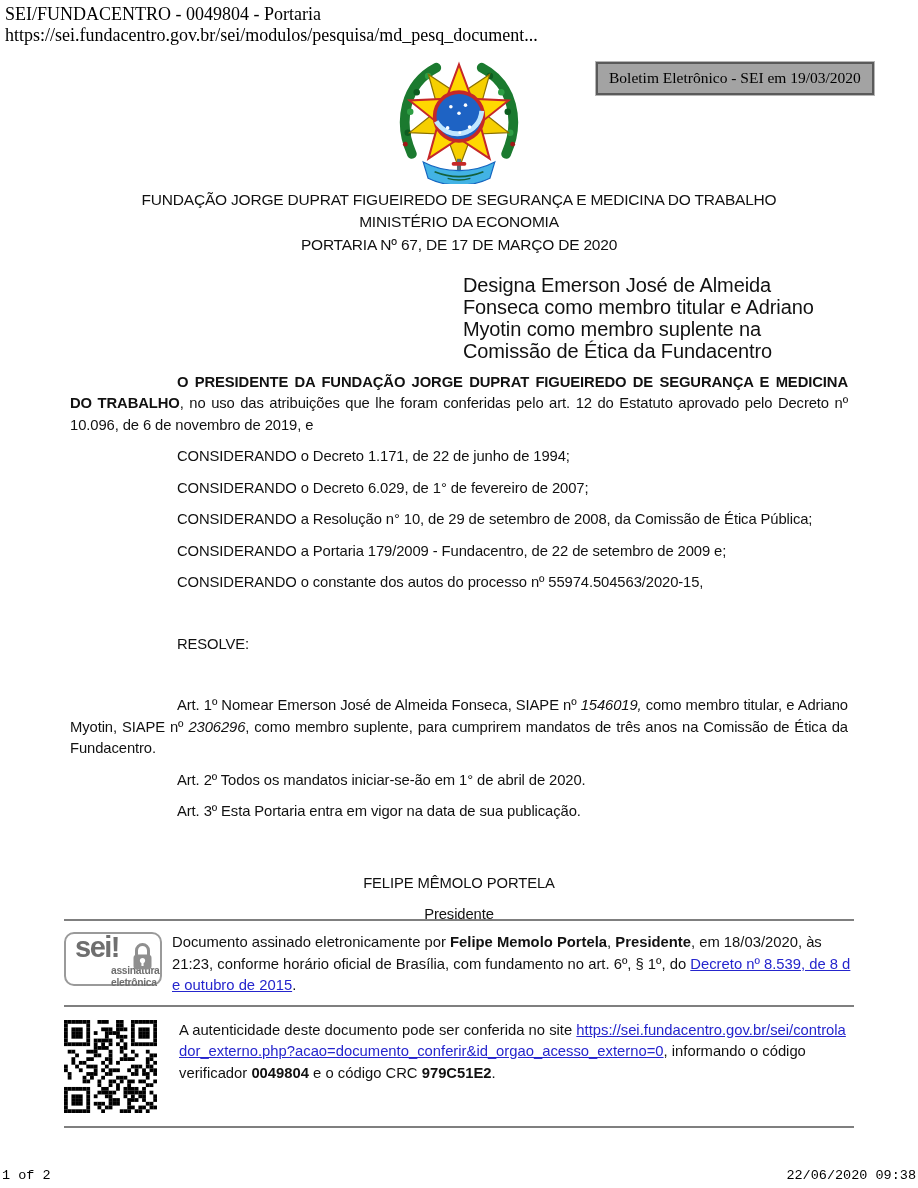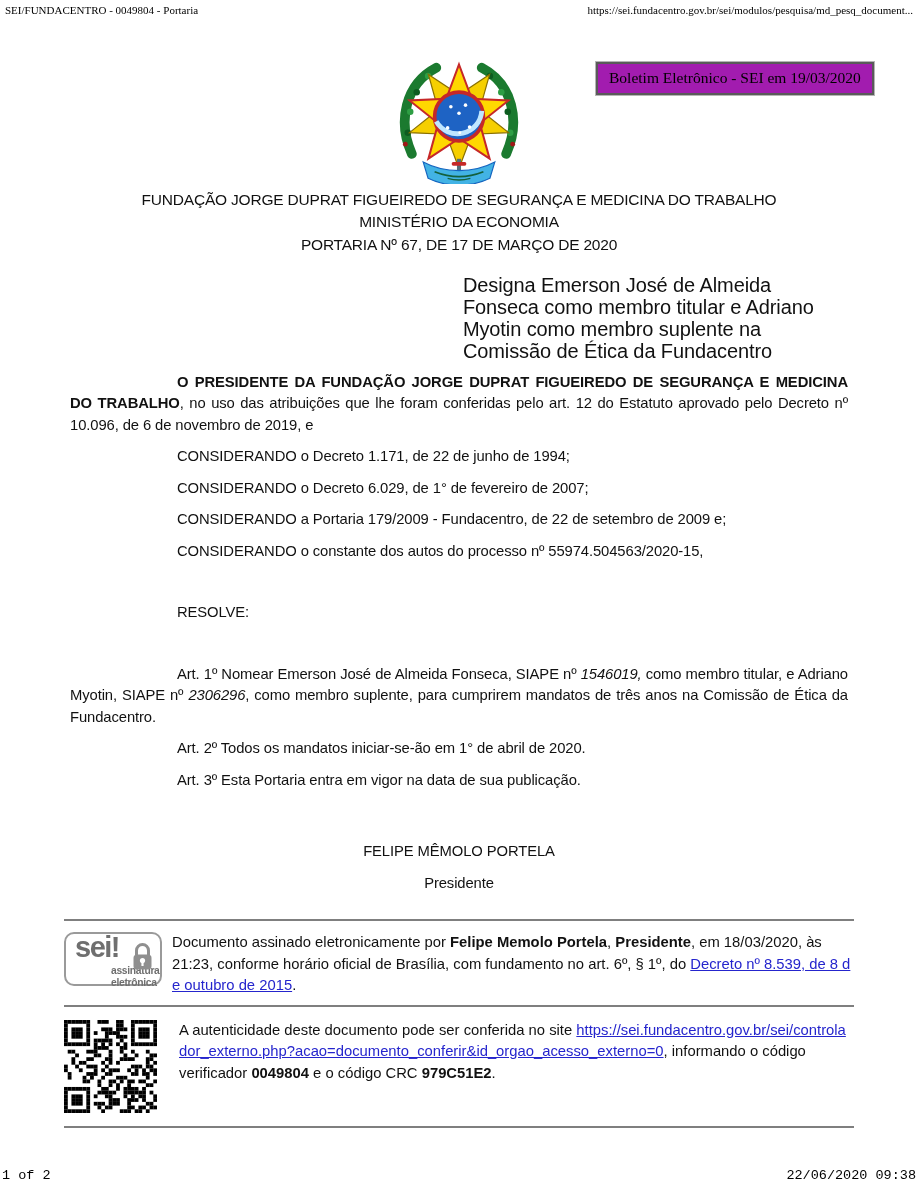--- a/index.html
+++ b/index.html
@@ -4,33 +4,33 @@
 <style>
   html,body{margin:0;padding:0;}
   body{
     width:918px;height:1188px;position:relative;background:#ffffff;
     font-family:"Liberation Sans",sans-serif;color:#111;overflow:hidden;
   }
   
   .print-header{
     position:absolute;top:4px;left:5px;right:5px;
     display:flex;justify-content:space-between;
-    font-family:"Liberation Serif",serif;font-size:11px;color:#000;
+    font-family:"Liberation Serif",serif;font-size:18px;color:#000;flex-direction:column;
   }
   .print-footer{
     position:absolute;bottom:5px;left:2px;right:2px;
     display:flex;justify-content:space-between;
     font-family:Liberation Mono, monospace;font-size:13.5px;color:#000;
   }
   
   .emblem{position:absolute;left:398px;top:58px;width:122px;height:126px;}
   .boletim-box{
     position:absolute;left:596px;top:62px;
     border:2px solid #5a5a5a;outline:1px solid #b5b5b5;
-    padding:5px 11px 6px 11px;background:#a21caf;
+    padding:5px 11px 6px 11px;background:#a3a3a3;
     font-family:"Liberation Serif",serif;font-size:15.5px;color:#000;
   }
   
   .doc{position:absolute;left:70px;top:189px;width:778px;
        font-size:14.8px;letter-spacing:-0.1px;line-height:21.5px;}
   .title-block{text-align:center;font-size:15.5px;line-height:22.3px;letter-spacing:-0.2px;}
   .summary{margin-left:50.5%;width:49.5%;margin-top:18px;font-size:20px;line-height:22px;text-align:left;}
   .para{text-align:justify;text-indent:107px;margin:10px 0 0 0;}
   .para.first{}
   .para.gap-lg{margin-top:40px;}
@@ -124,20 +124,21 @@
     <div>MINISTÉRIO DA ECONOMIA</div>
     <div>PORTARIA Nº 67, DE 17 DE MARÇO DE 2020</div>
   </div>
 
   <div class="summary">Designa Emerson José de Almeida Fonseca como membro titular e Adriano Myotin como membro suplente na Comissão de Ética da Fundacentro</div>
 
   <p class="para first"><span class="b">O PRESIDENTE DA FUNDAÇÃO JORGE DUPRAT FIGUEIREDO DE SEGURANÇA E MEDICINA DO TRABALHO</span><span>, no uso das atribuições que lhe foram conferidas pelo art. 12 do Estatuto aprovado pelo Decreto nº 10.096, de 6 de novembro de 2019, e</span></p>
 
   <p class="para">CONSIDERANDO o Decreto 1.171, de 22 de junho de 1994;</p>
   <p class="para">CONSIDERANDO o Decreto 6.029, de 1° de fevereiro de 2007;</p>
+  <p class="para">CONSIDERANDO a Resolução n° 10, de 29 de setembro de 2008, da Comissão de Ética Pública;</p>
   <p class="para">CONSIDERANDO a Portaria 179/2009 - Fundacentro, de 22 de setembro de 2009 e;</p>
   <p class="para">CONSIDERANDO o constante dos autos do processo nº 55974.504563/2020-15,</p>
 
   <p class="para gap-lg">RESOLVE:</p>
 
   <p class="para gap-lg"><span>Art. 1º  Nomear Emerson José de Almeida Fonseca, SIAPE nº </span><span class="i">1546019,</span><span> como membro titular, e Adriano Myotin, SIAPE nº </span><span class="i">2306296</span><span>, como membro suplente, para cumprirem mandatos de três anos na Comissão de Ética da Fundacentro.</span></p>
 
   <p class="para">Art. 2º  Todos os mandatos iniciar-se-ão em 1° de abril de 2020.</p>
   <p class="para">Art. 3º  Esta Portaria entra em vigor na data de sua publicação.</p>
 

